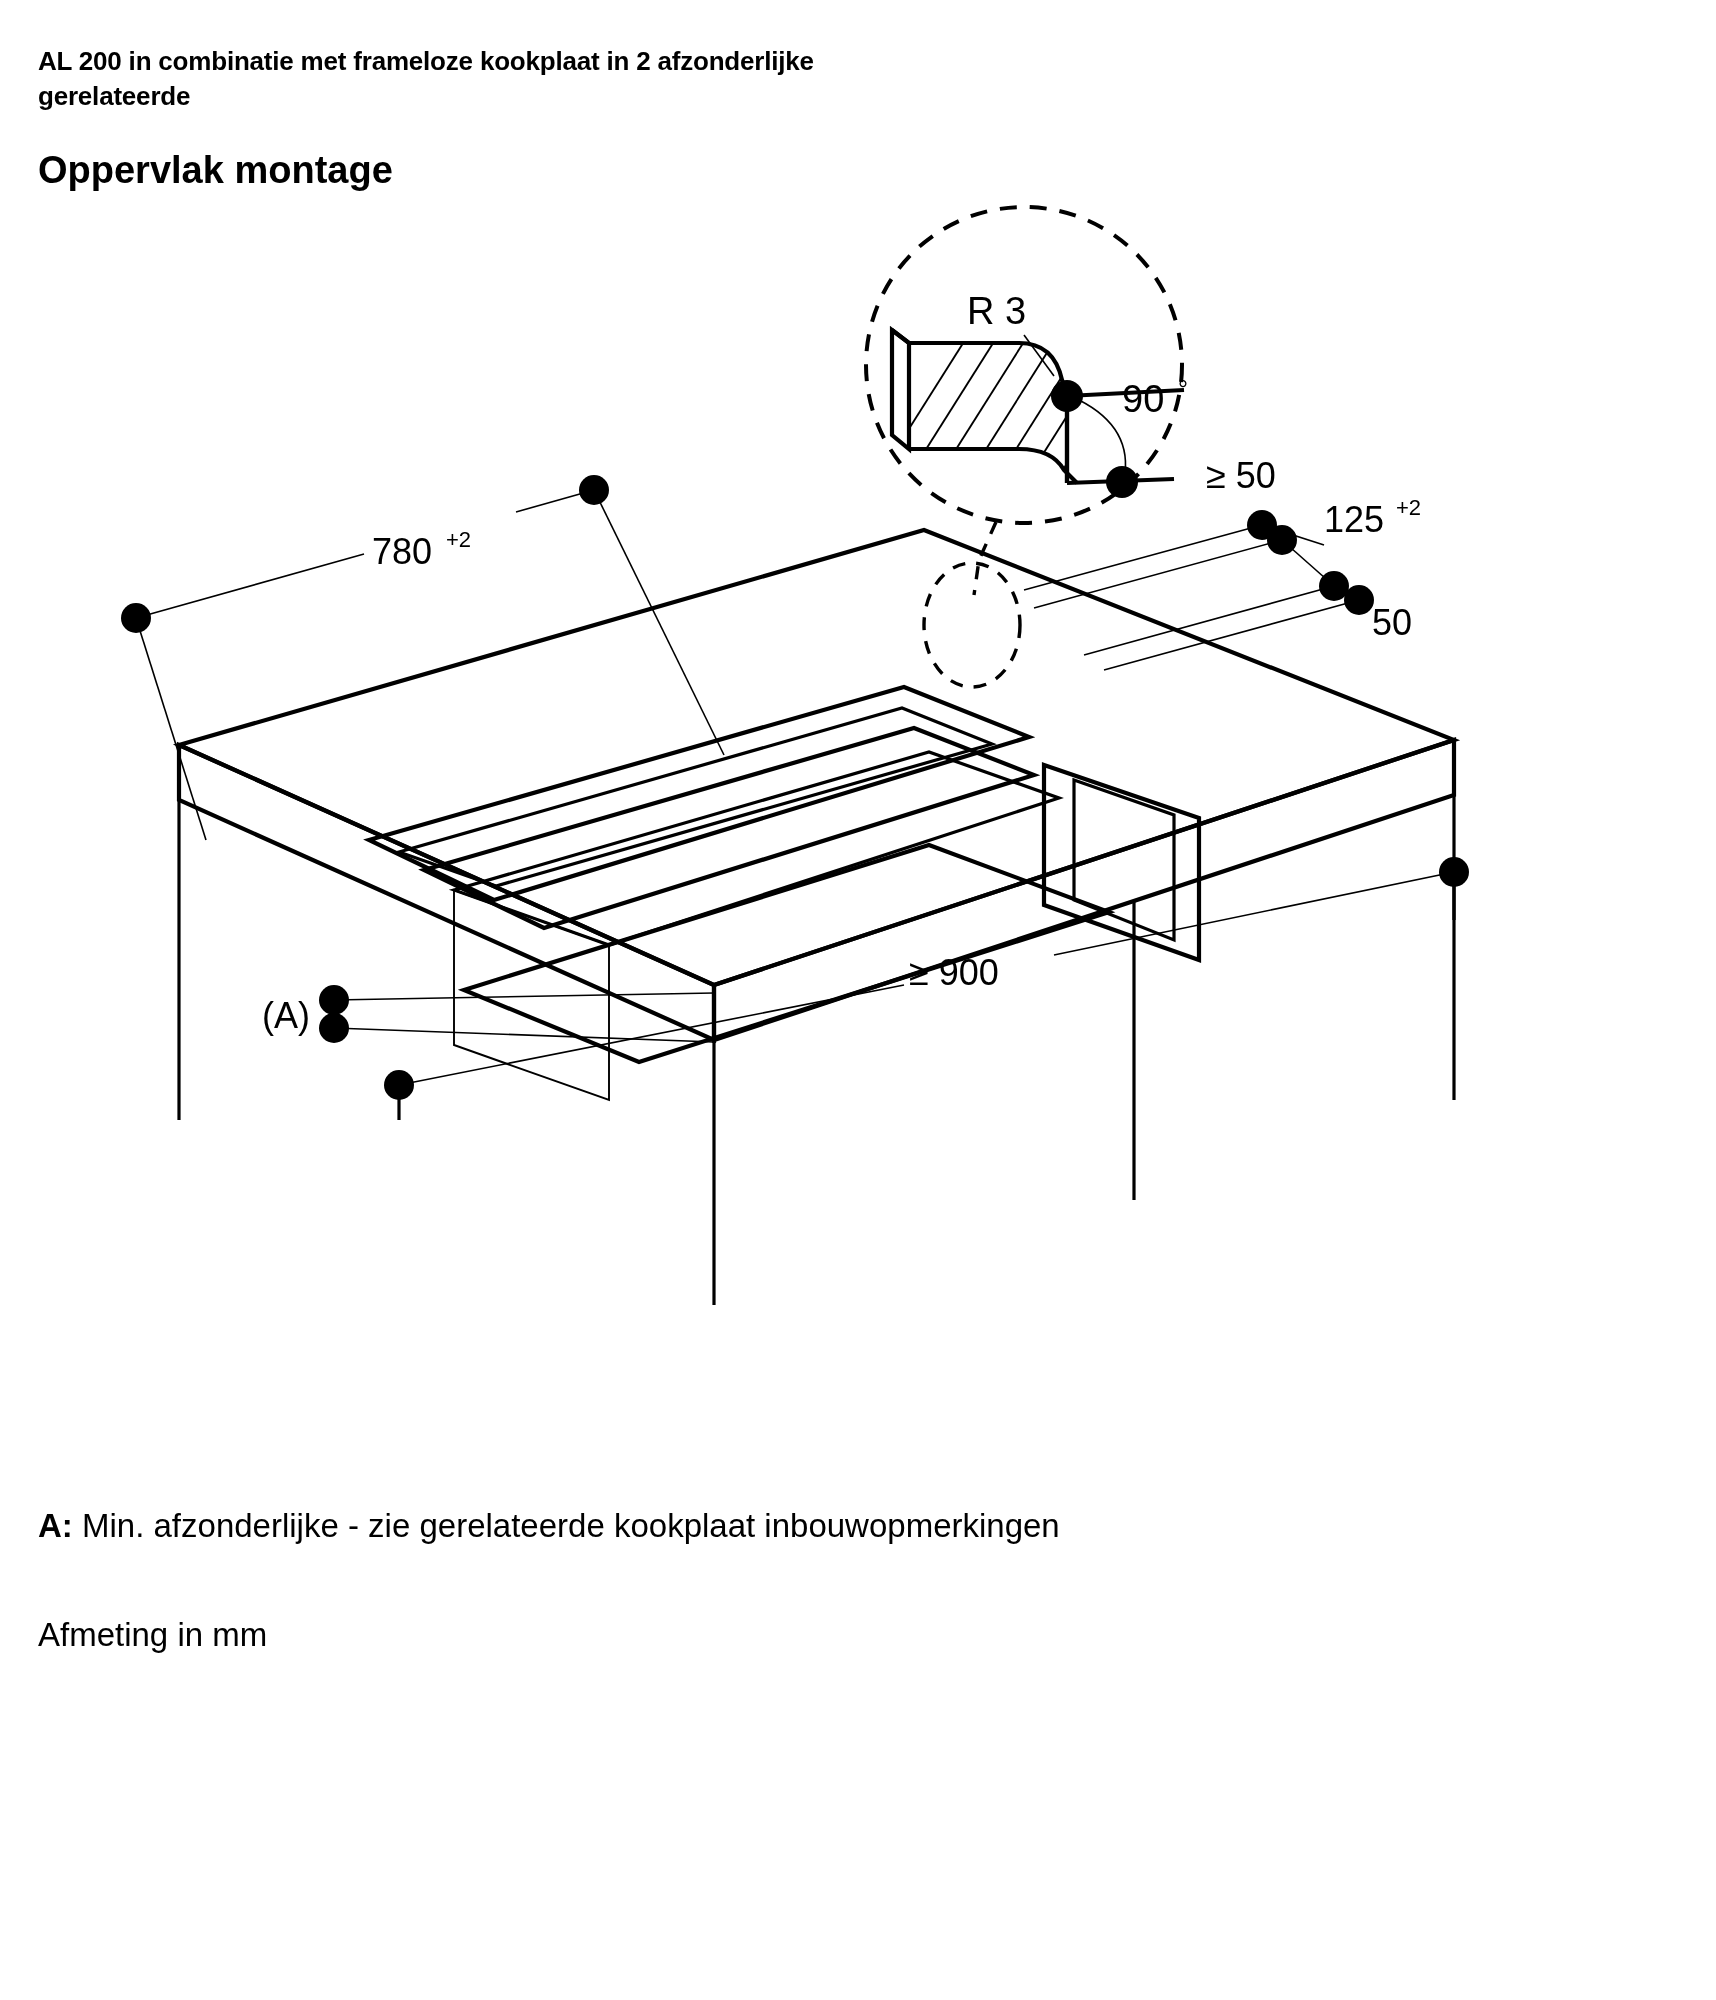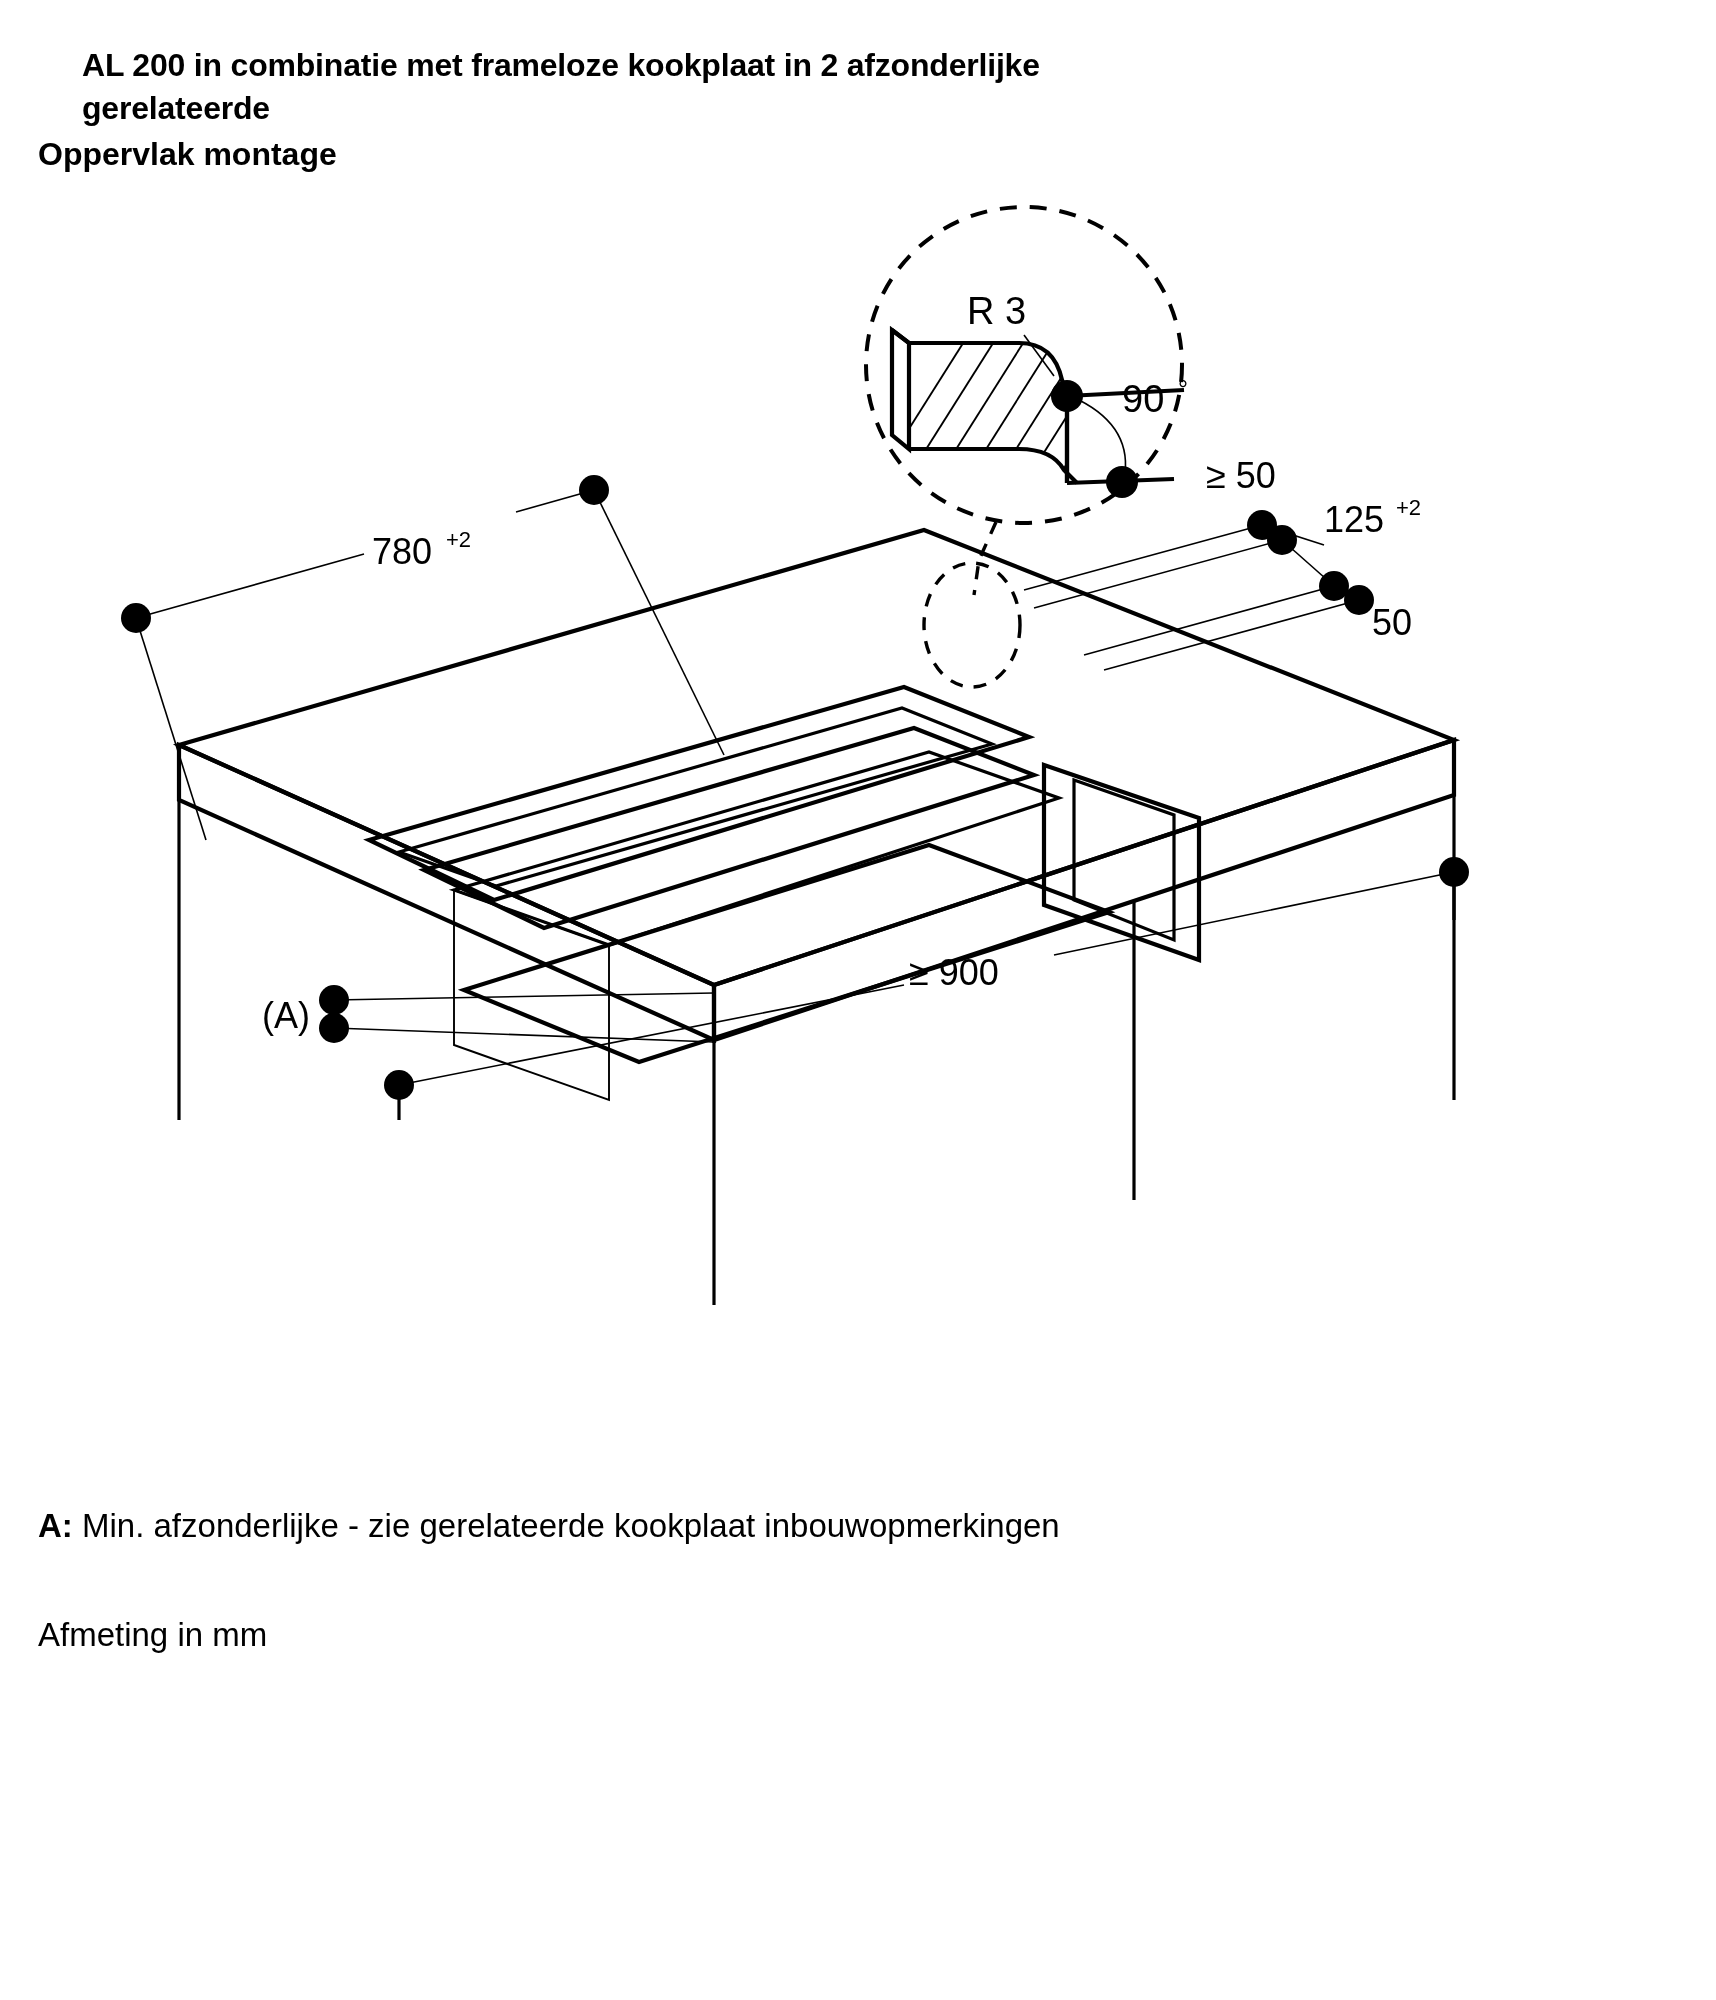--- a/index.html
+++ b/index.html
@@ -21,32 +21,31 @@
     height: 2000px;
     background: #ffffff;
   }
   .title-block {
     position: absolute;
     left: 38px;
     top: 44px;
     width: 1600px;
   }
   .title-line {
-    font-size: 32px;
+    font-size: 26px;
     font-weight: bold;
     line-height: 1.33;
     letter-spacing: -0.2px;
     color: #000;
-    margin-left: 44px;
   }
   .subtitle-line {
-    font-size: 32px;
+    font-size: 38px;
     font-weight: bold;
     line-height: 1.33;
-    margin-top: 4px;
+    margin-top: 32px;
     color: #000;
   }
   .drawing-wrap {
     position: absolute;
     left: 0;
     top: 200px;
     width: 1716px;
     height: 1200px;
     padding-left: 24px;
   }

